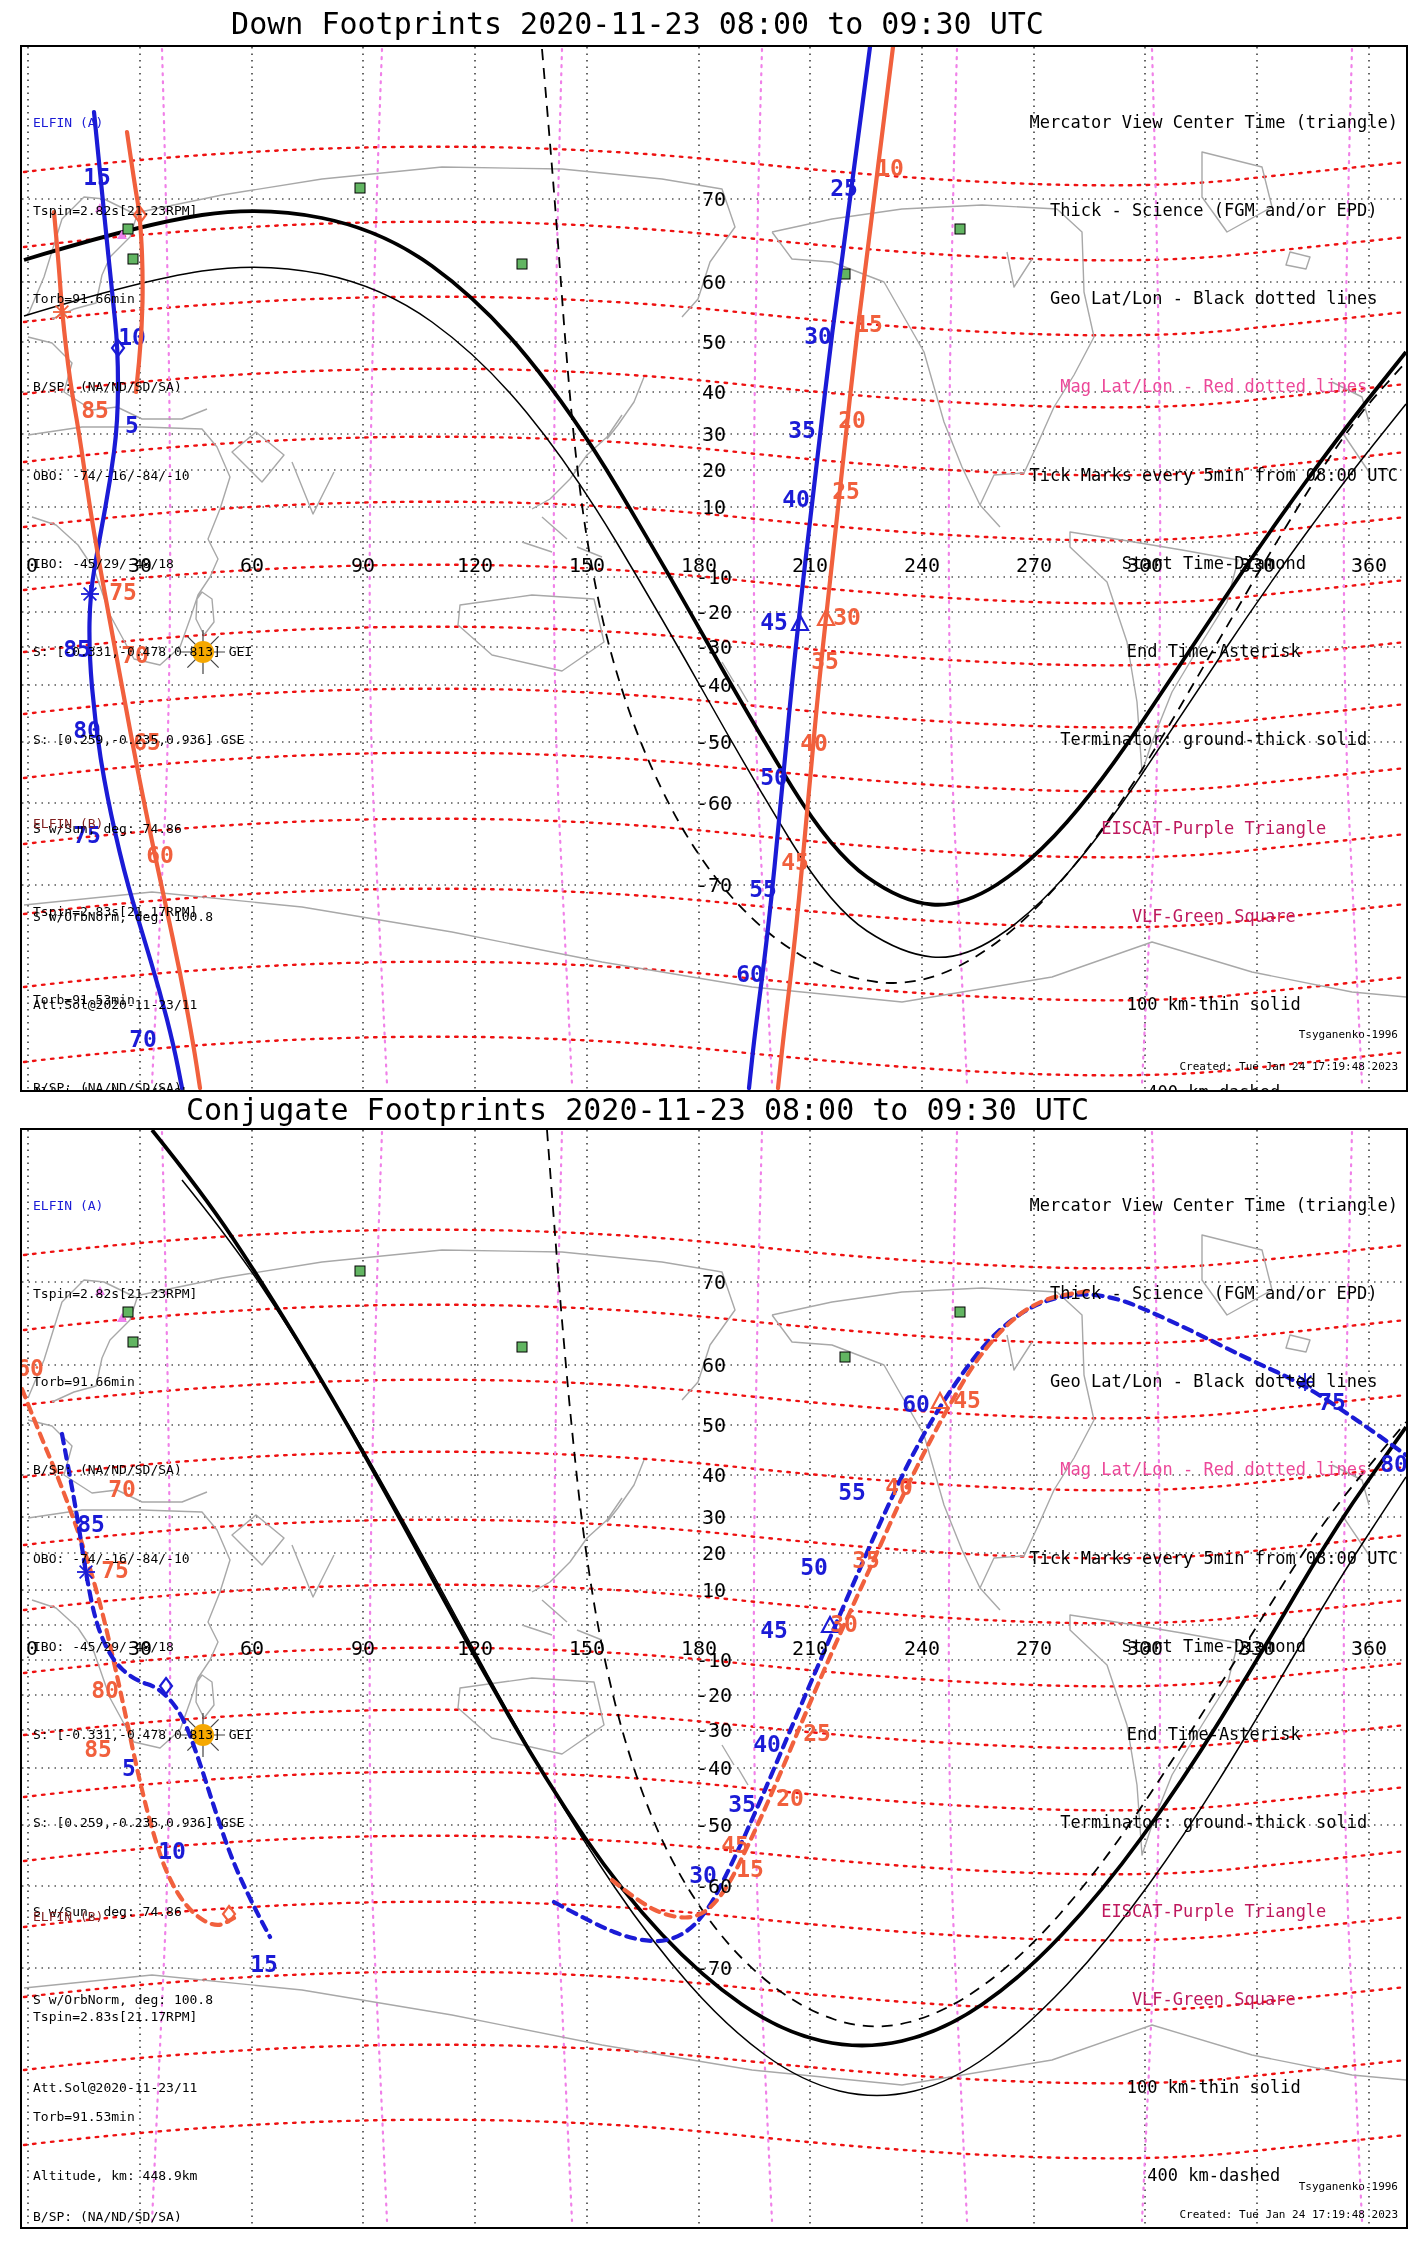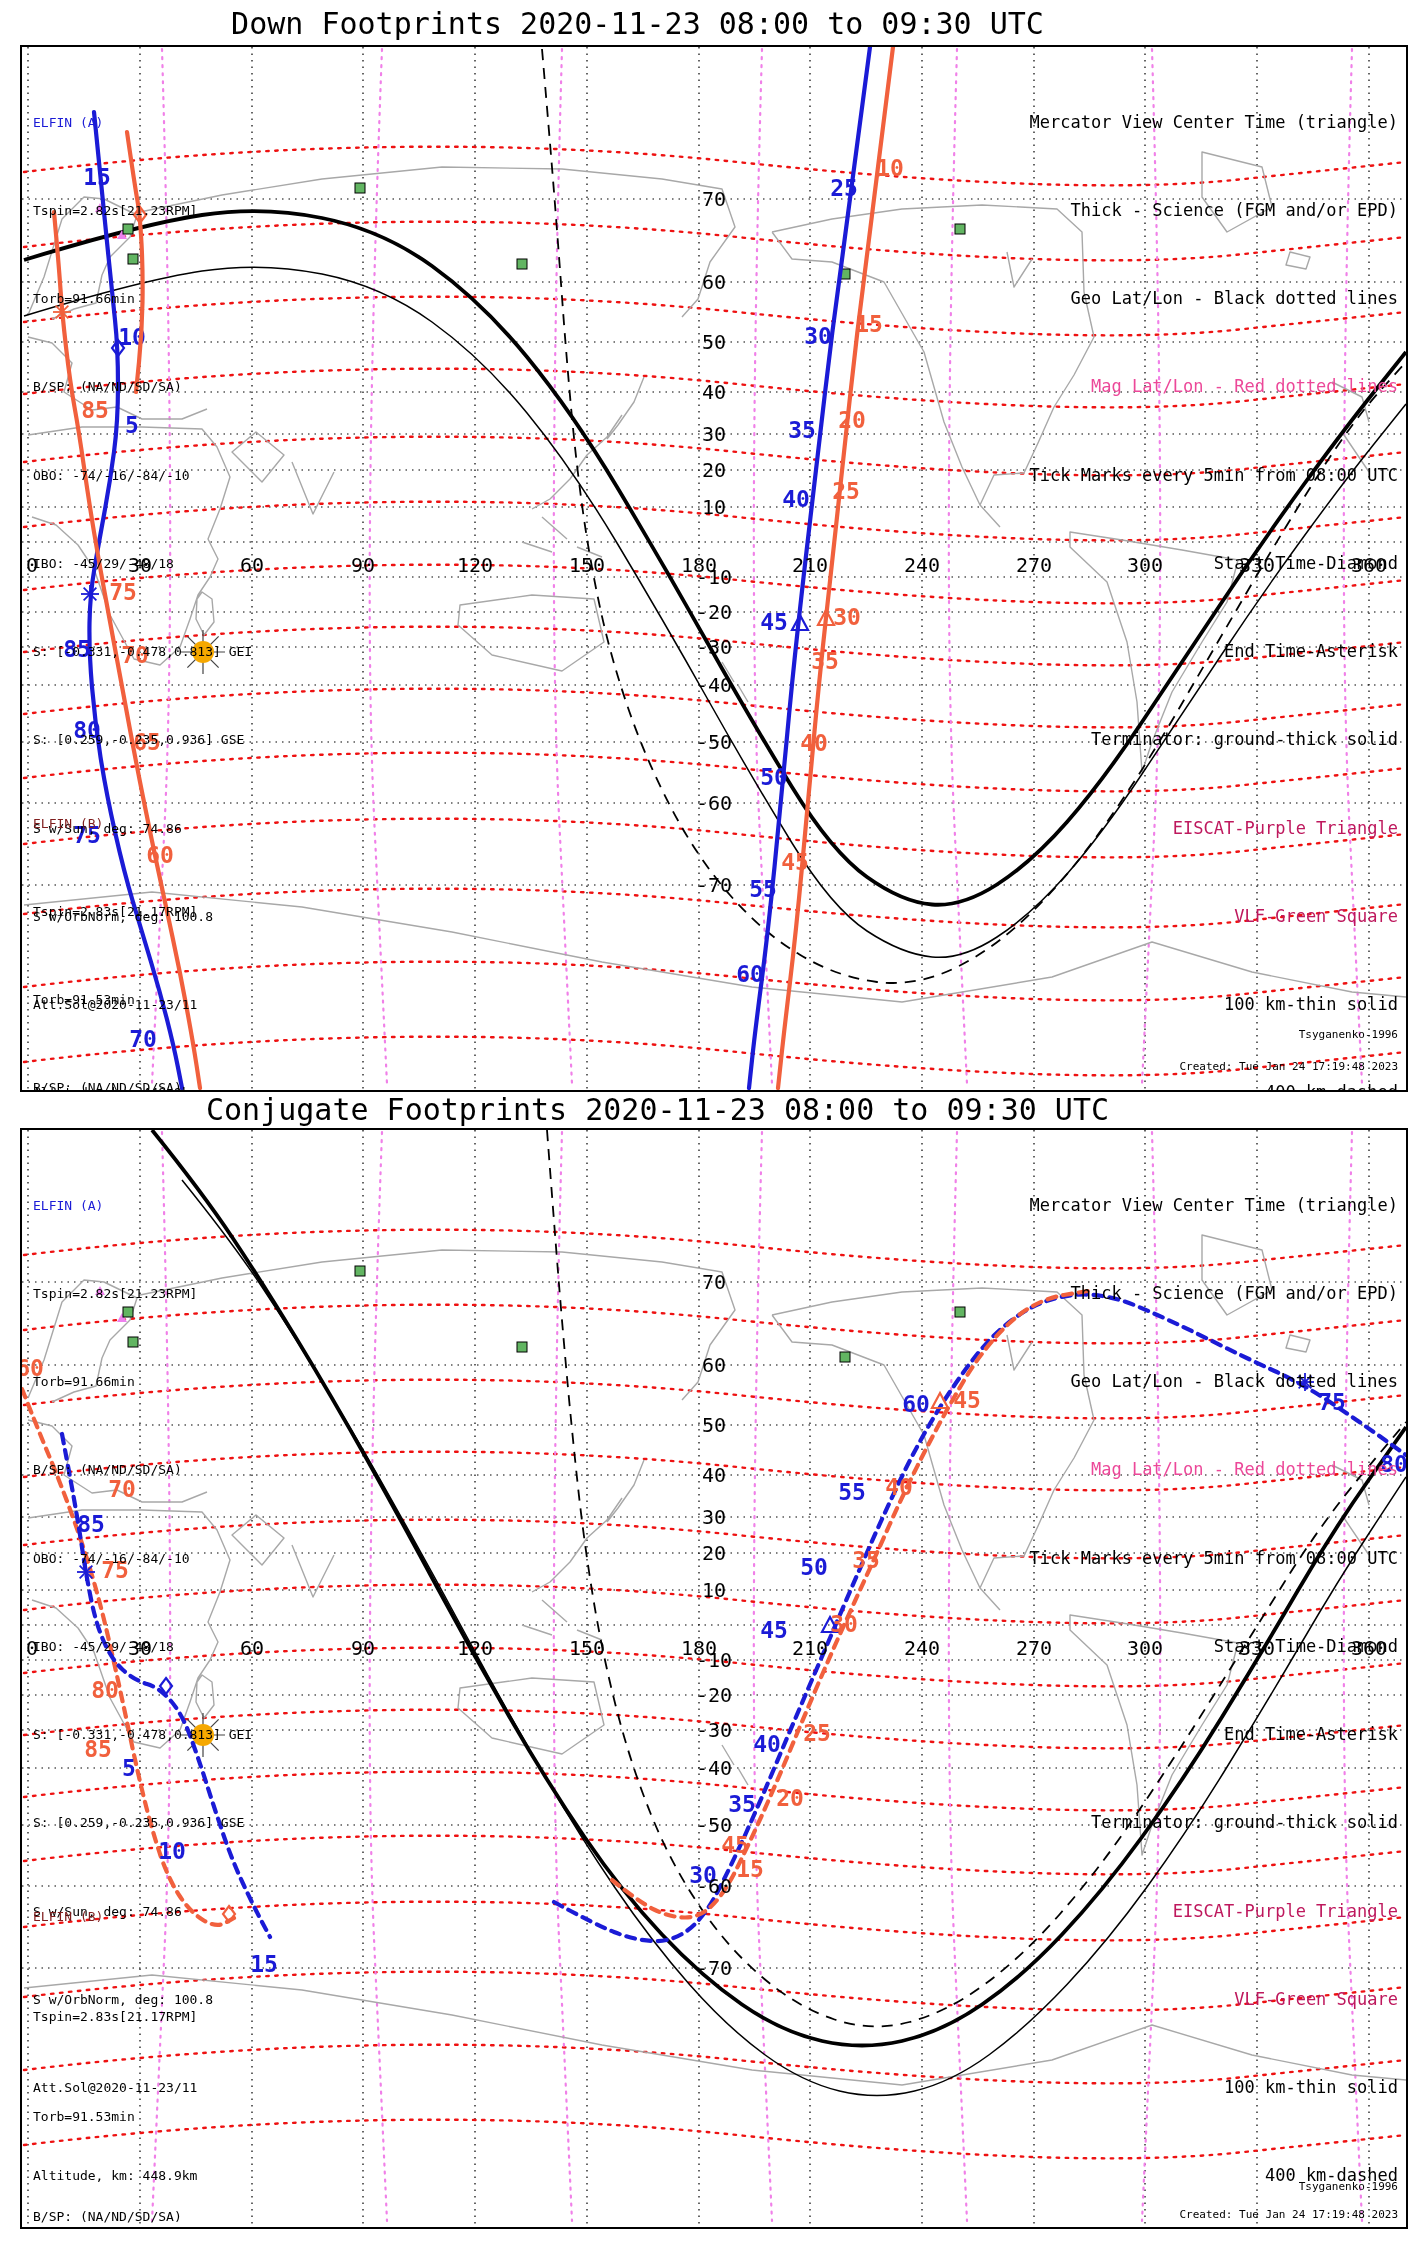--- a/index.html
+++ b/index.html
@@ -1,29 +1,29 @@
 <!DOCTYPE html>
 <html><head>
 <meta charset="utf-8">
 <style>
   html,body{margin:0;padding:0;background:#fff;}
   #page{position:relative;width:1425px;height:2250px;background:#fff;
         font-family:"DejaVu Sans Mono", monospace;color:#000;overflow:hidden;}
   .panel-title{position:absolute;left:0;width:1275px;text-align:center;
         font-size:30px;letter-spacing:0px;white-space:pre;}
-  #title0{top:6px;} #title1{top:1092px;padding-left:20px;}
+  #title0{top:6px;} #title1{top:1092px;}
   .map-box{position:absolute;left:20px;width:1384px;border:2px solid #000;
         box-sizing:content-box;background:#fff;overflow:hidden;}
   #box0{top:45px;height:1043px;} #box1{top:1128px;height:1097px;}
   .map-box svg{position:absolute;left:0;top:0;}
   .info{position:absolute;left:11px;font-size:13px;line-height:29.4px;white-space:pre;}
   .info-a{top:2px;}
   .info-b{top:703px;}
   #box1 .info-b{line-height:33.4px;}
-  .legend{position:absolute;right:8px;top:2px;text-align:right;
+  .legend{position:absolute;right:8px;top:2px;text-align:center;
         font-size:17px;line-height:29.4px;white-space:pre;}
   .credit{position:absolute;right:8px;font-size:11px;white-space:pre;}
   #box0 .credit-t{top:981px;} #box0 .credit-c{top:1013px;}
   #box1 .credit-t{top:1050px;} #box1 .credit-c{top:1078px;}
   .c-blue{color:#1b1bd6;} .c-salmon{color:#7f1d1d;}
   .c-red{color:#ec4899;} .c-violet{color:#be185d;} .c-green{color:#be185d;}
 </style>
 </head>
 <body>
 

